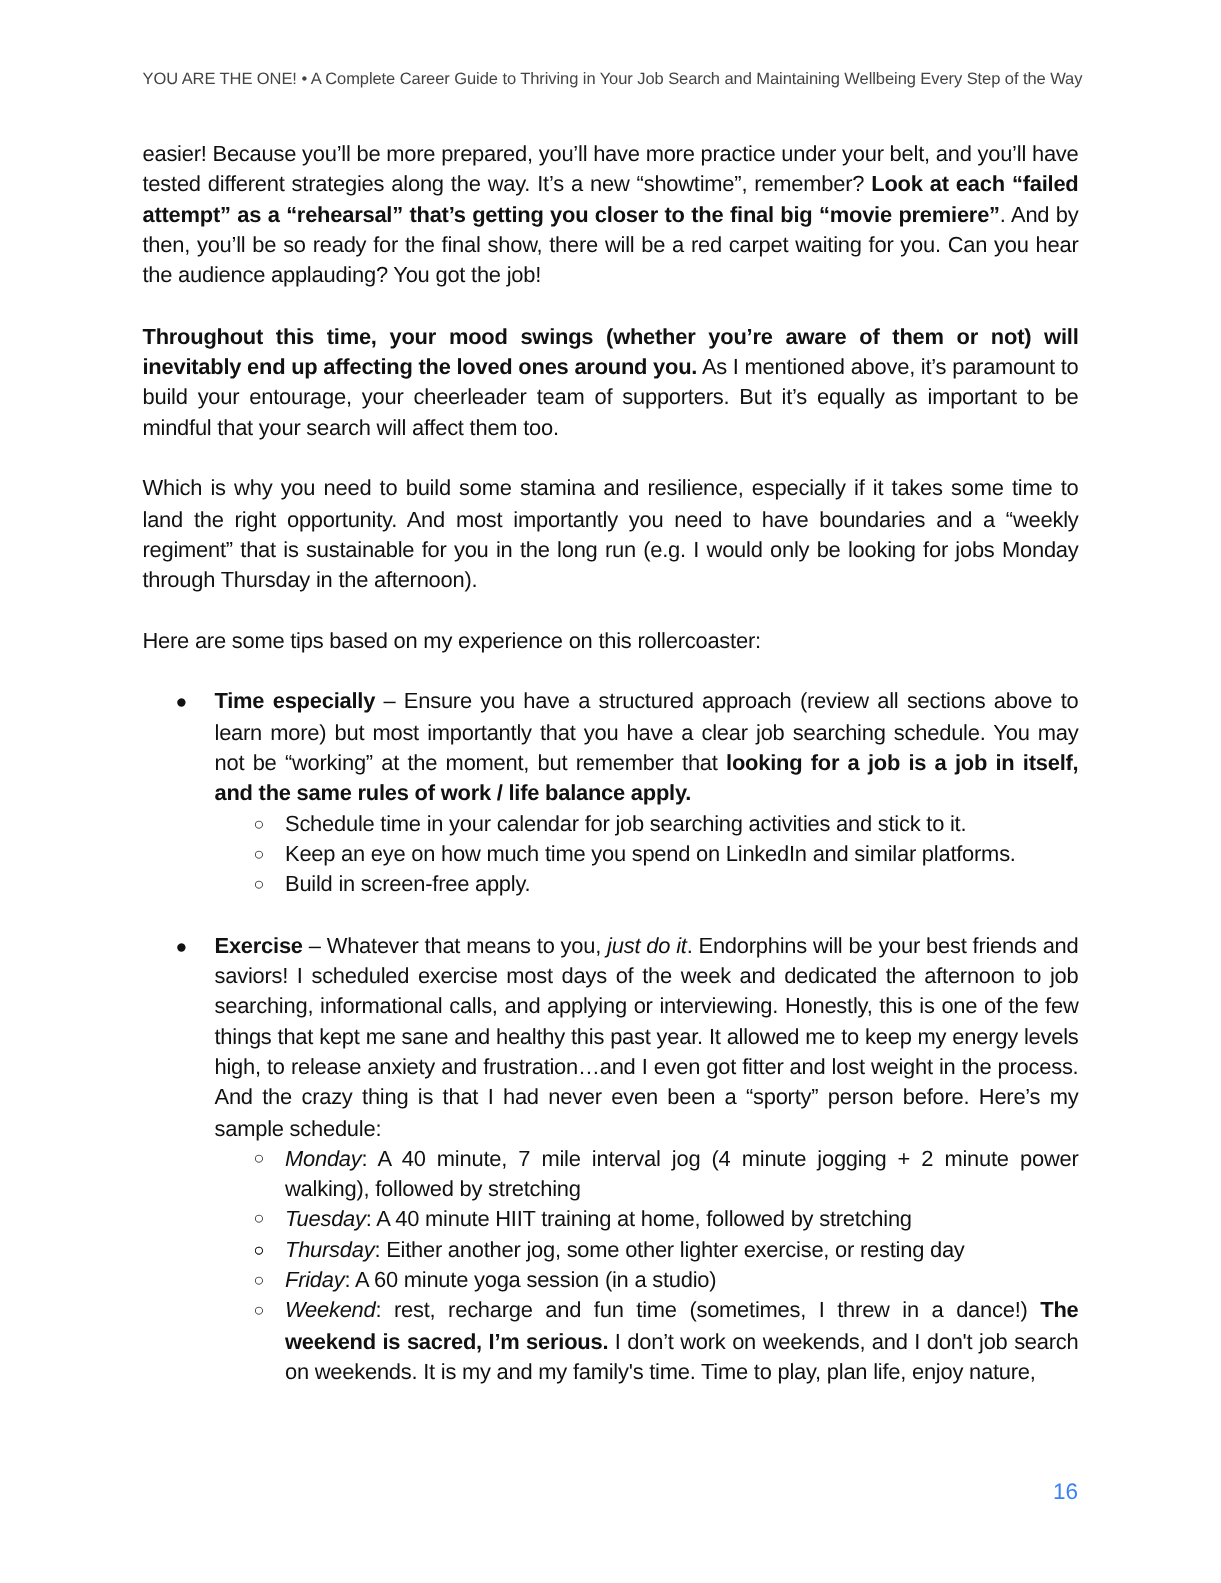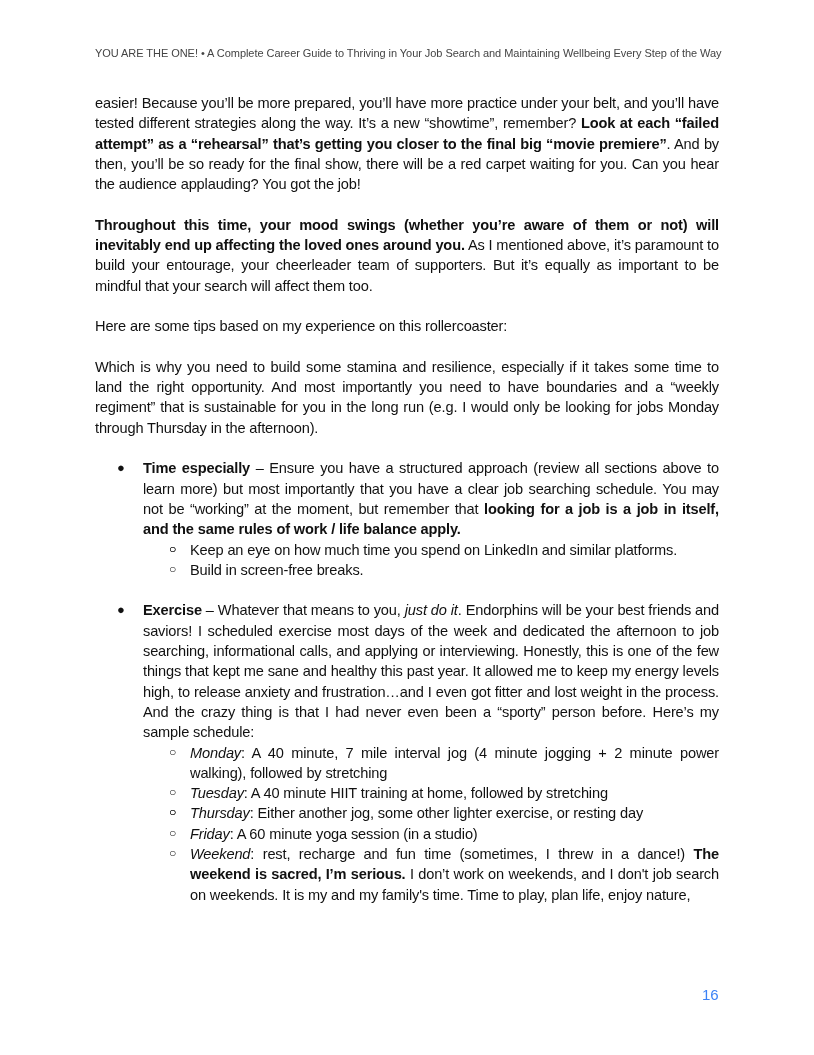--- a/index.html
+++ b/index.html
@@ -21,31 +21,31 @@
   .page-number { position: absolute; left: 702px; top: 986px; font-size: 15px; color: #3b82f6; }
 </style>
 </head>
 <body>
 
 <div class="header">YOU ARE THE ONE! • A Complete Career Guide to Thriving in Your Job Search and Maintaining Wellbeing Every Step of the Way</div>
 
 <div class="content">
   <p class="para"><span>easier! Because you’ll be more prepared, you’ll have more practice under your belt, and you’ll have tested different strategies along the way. It’s a new “showtime”, remember? </span><b>Look at each “failed attempt” as a “rehearsal” that’s getting you closer to the final big “movie premiere”</b><span>. And by then, you’ll be so ready for the final show, there will be a red carpet waiting for you. Can you hear the audience applauding? You got the job!</span></p>
   <p class="para"><b>Throughout this time, your mood swings (whether you’re aware of them or not) will inevitably end up affecting the loved ones around you.</b><span> As I mentioned above, it’s paramount to build your entourage, your cheerleader team of supporters. But it’s equally as important to be mindful that your search will affect them too.</span></p>
+  <p class="para"><span>Which is why you need to build some stamina and resilience, especially if it takes some time to land the right opportunity. And most importantly you need to have boundaries and a “weekly regiment” that is sustainable for you in the long run (e.g. I would only be looking for jobs Monday through Thursday in the afternoon).</span></p>
   <p class="para"><span>Here are some tips based on my experience on this rollercoaster:</span></p>
-  <p class="para"><span>Which is why you need to build some stamina and resilience, especially if it takes some time to land the right opportunity. And most importantly you need to have boundaries and a “weekly regiment” that is sustainable for you in the long run (e.g. I would only be looking for jobs Monday through Thursday in the afternoon).</span></p>
 
   <ul class="main">
     <li>
       <span class="bullet">●</span>
       <div><b>Time especially</b><span> – Ensure you have a structured approach (review all sections above to learn more) but most importantly that you have a clear job searching schedule. You may not be “working” at the moment, but remember that </span><b>looking for a job is a job in itself, and the same rules of work / life balance apply.</b></div>
       <ul class="sub">
-        <li><span class="bullet">○</span></li>
+        <li><span class="bullet">○</span><span><span>Schedule time in your calendar for job searching activities and stick to it.</span></span></li>
         <li><span class="bullet">○</span><span><span>Keep an eye on how much time you spend on LinkedIn and similar platforms.</span></span></li>
-        <li><span class="bullet">○</span><span><span>Build in screen-free breaks.</span></span></li>
+        <li><span class="bullet">○</span><span><span>Build in screen-free apply.</span></span></li>
       </ul>
     </li>
     <li>
       <span class="bullet">●</span>
       <div><b>Exercise</b><span> – Whatever that means to you, </span><i>just do it</i><span>. Endorphins will be your best friends and saviors! I scheduled exercise most days of the week and dedicated the afternoon to job searching, informational calls, and applying or interviewing. Honestly, this is one of the few things that kept me sane and healthy this past year. It allowed me to keep my energy levels high, to release anxiety and frustration…and I even got fitter and lost weight in the process. And the crazy thing is that I had never even been a “sporty” person before. Here’s my sample schedule:</span></div>
       <ul class="sub">
         <li><span class="bullet">○</span><span><i>Monday</i><span>: A 40 minute, 7 mile interval jog (4 minute jogging + 2 minute power walking), followed by stretching</span></span></li>
         <li><span class="bullet">○</span><span><i>Tuesday</i><span>: A 40 minute HIIT training at home, followed by stretching</span></span></li>
         <li><span class="bullet">○</span></li>
         <li><span class="bullet">○</span><span><i>Thursday</i><span>: Either another jog, some other lighter exercise, or resting day</span></span></li>

